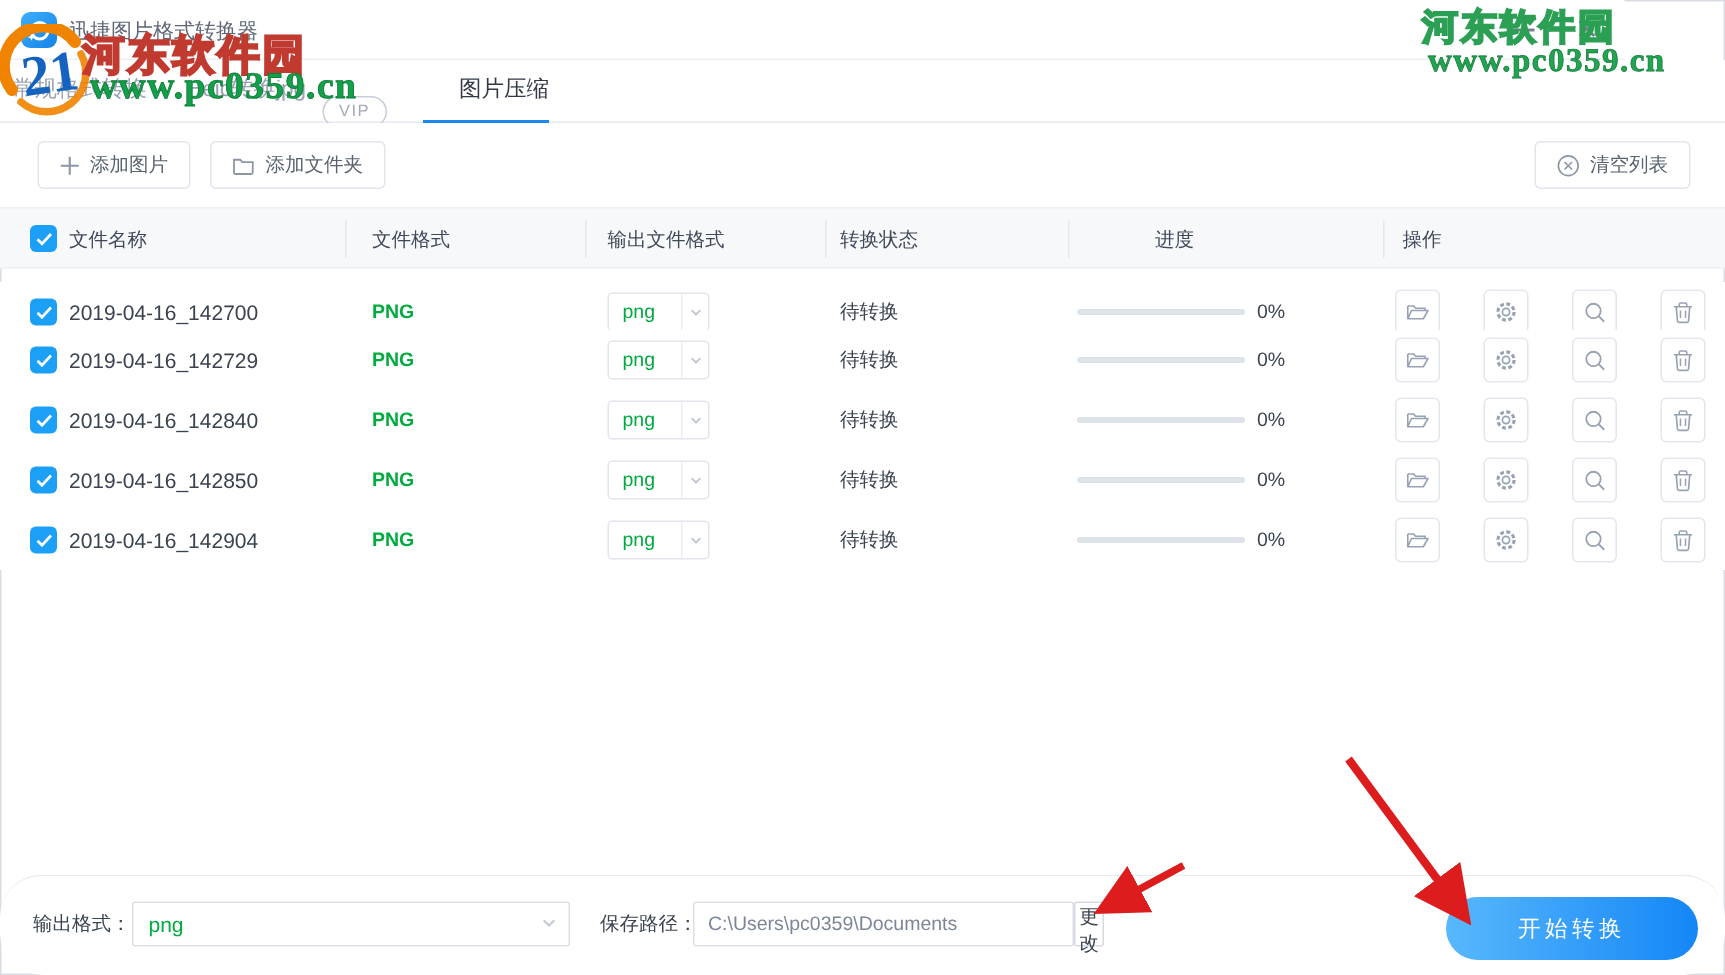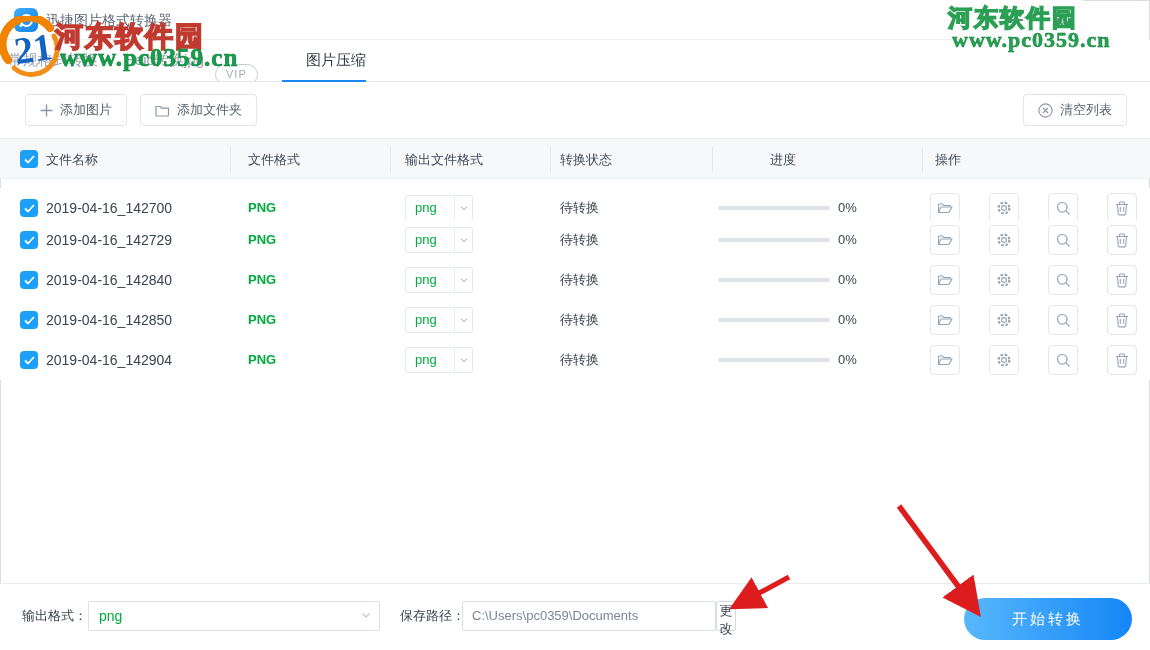--- a/index.html
+++ b/index.html
@@ -56,21 +56,21 @@
   .mini-select .val { position:absolute; left:9px; top:0; line-height:24px; font-size:13px; color:#00ab3f; }
   .mini-select .arrow-box { position:absolute; right:0; top:0; width:18px; height:24px; border-left:1px solid #e9edf2;
                             display:flex; align-items:center; justify-content:center; }
   .progress-track { position:absolute; left:718px; top:18px; width:112px; height:4px; border-radius:2px; background:#dee2e9; }
   .cell-pct { position:absolute; left:838px; top:0; height:40px; line-height:40px; font-size:13px; color:#3a4350; }
   .opbtn { position:absolute; top:5px; width:30px; height:30px; border:1px solid #e2e6ed; border-radius:4px; background:#fff;
            display:flex; align-items:center; justify-content:center; cursor:pointer; color:#97a2b2; }
   .op1{left:930px;} .op2{left:989px;} .op3{left:1048px;} .op4{left:1107px;}
 
   
-  .footer { position:absolute; left:0; top:583px; width:1150px; height:67px; border-top:1px solid #e9ecf2; background:#fff; }
+  .footer { position:absolute; left:0; top:583px; width:1150px; height:67px; border-top:1px solid #e9ecf2; background:#fff;border-radius:28px; }
   .flabel { position:absolute; top:0; height:67px; line-height:64px; font-size:13px; color:#3a4350; }
   .lbl-out { left:22px; }
   .lbl-path { left:400px; }
   .fselect { position:absolute; left:88px; top:17px; width:292px; height:30px; border:1px solid #dcdfe6; border-radius:2px;
              background:#fff; cursor:pointer; }
   .fselect .val { position:absolute; left:10px; top:0; line-height:28px; font-size:14px; color:#00ab3f; }
   .fselect .chev { position:absolute; right:7px; top:7px; }
   .fpath { position:absolute; left:462px; top:17px; width:254px; height:30px; border:1px solid #dcdfe6; border-radius:2px;
            background:#fff; font-size:13px; color:#7c8698; line-height:28px; padding-left:9px;
            white-space:nowrap; overflow:hidden; }

